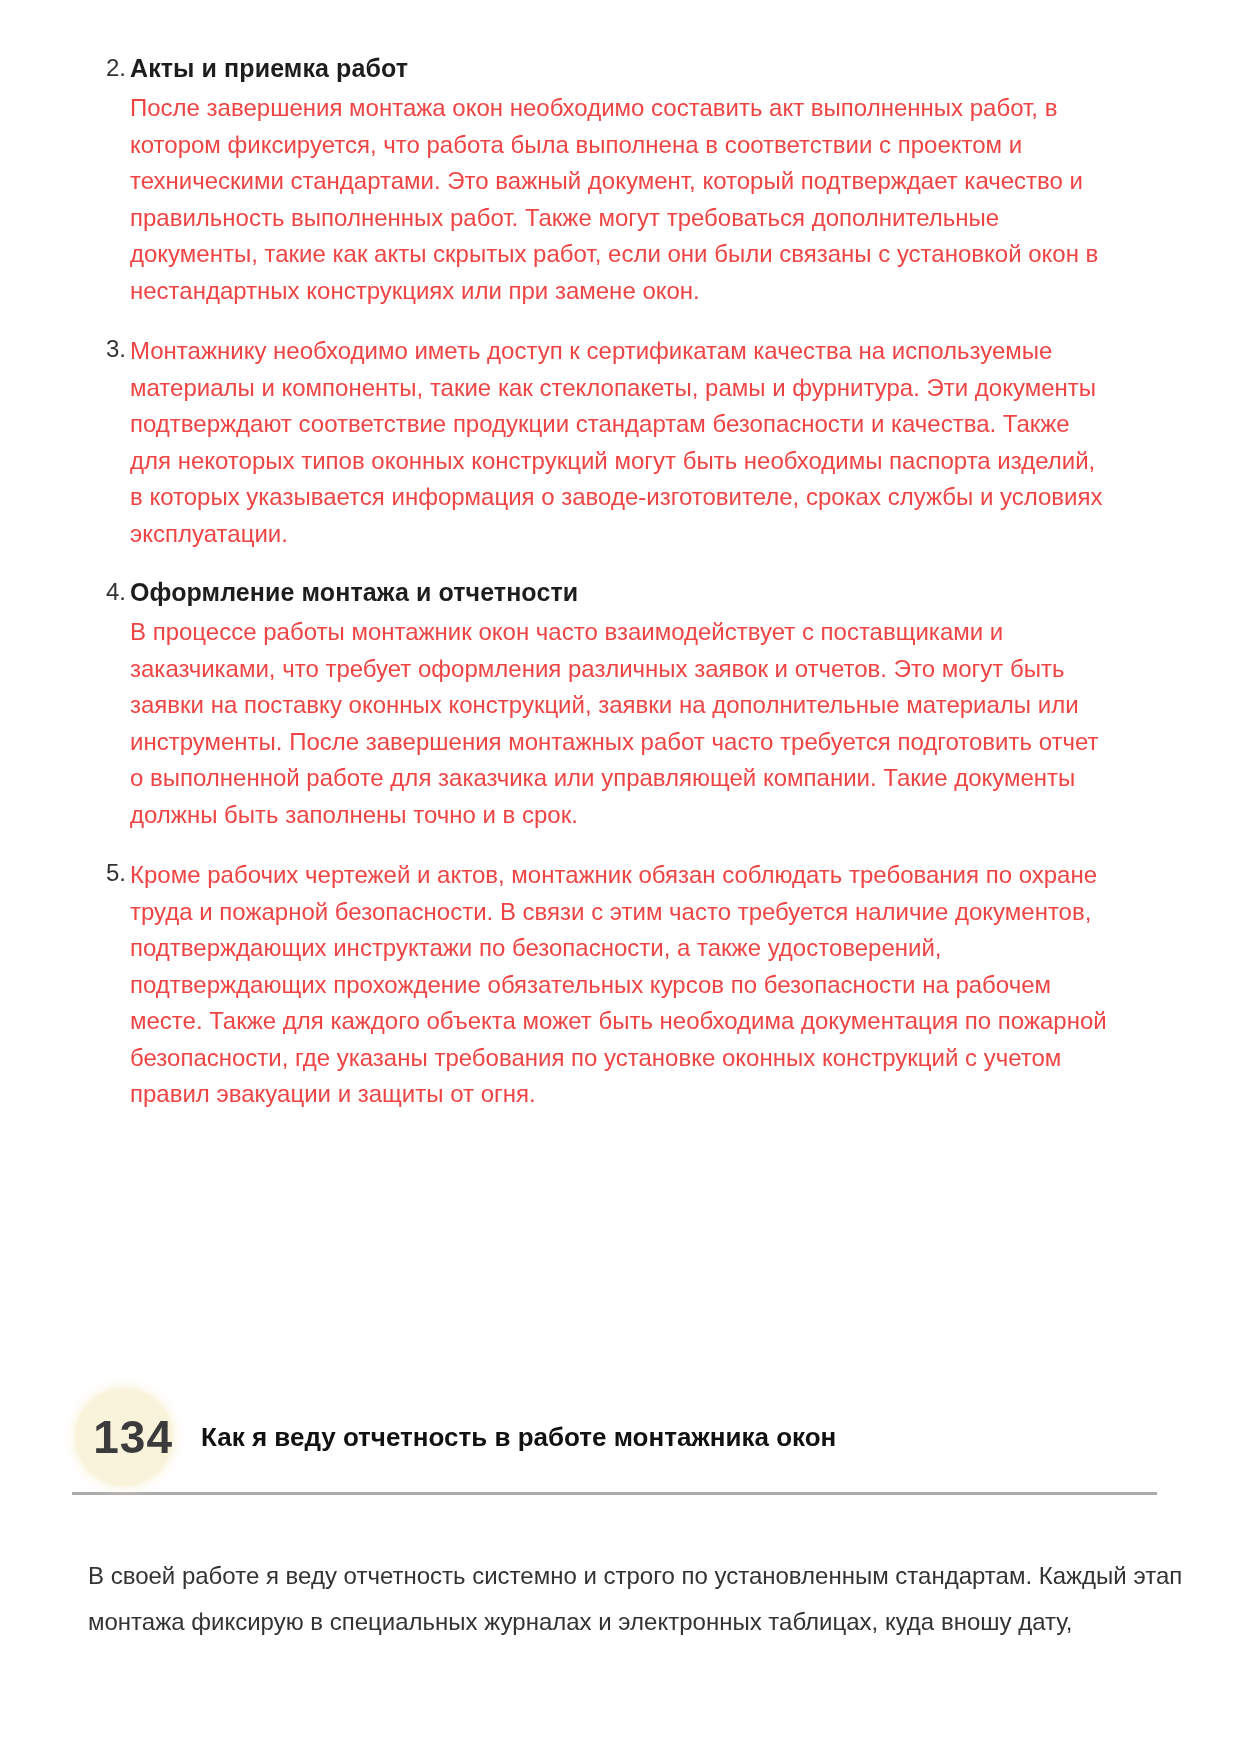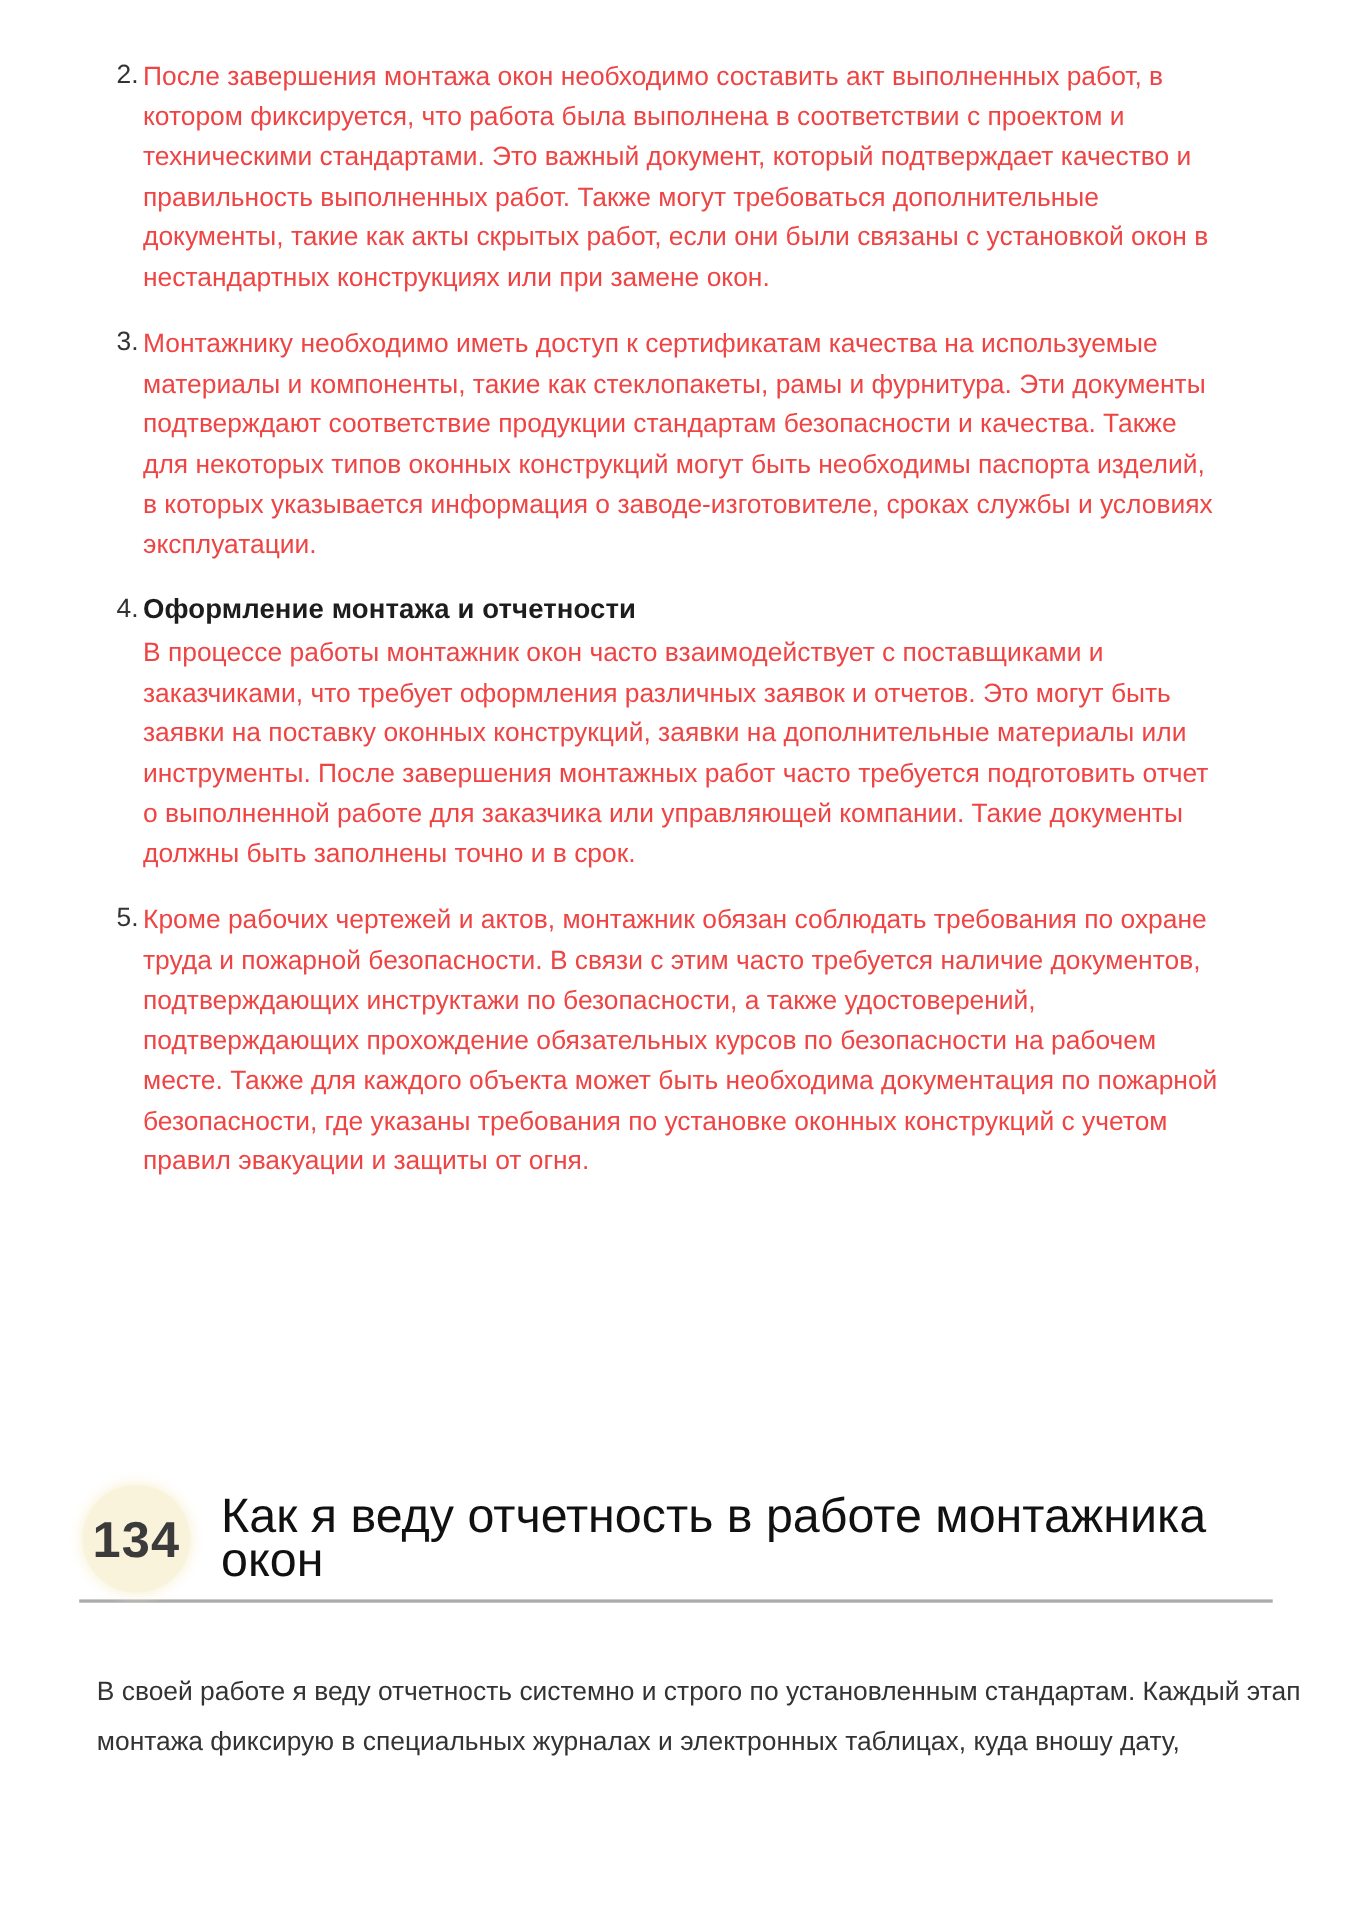--- a/index.html
+++ b/index.html
@@ -59,33 +59,33 @@
   .chapter-badge {
     flex: 0 0 auto;
     width: 98px;
     height: 98px;
     margin-left: 3px;
     border-radius: 50%;
     background: #faf3dc;
     box-shadow: 0 0 10px 3px rgba(250, 243, 220, 0.9);
     display: flex;
     align-items: center;
-    justify-content: center;
+    justify-content: flex-end;
   }
   .chapter-number {
     font-size: 46px;
     font-weight: 700;
     color: #3b3b3b;
     letter-spacing: 1px;
   }
   .chapter-title {
     margin: 0 0 0 28px;
-    font-size: 44px;
+    font-size: 26px;
     line-height: 40px;
-    font-weight: 400;
+    font-weight: 700;
     color: #111111;
   }
   .divider {
     border: none;
     height: 3px;
     background: #ababab;
     margin: 6px 0 0 0;
   }
   .intro-paragraph {
     margin: 58px -35px 0 16px;
@@ -96,20 +96,21 @@
 </style>
 </head>
 <body>
 
 <div class="page">
 
   <ol class="numbered-list">
 
     <li class="list-item">
       <span class="item-number">2.</span>
+      <h3 class="item-title">Акты и приемка работ</h3>
       <p class="item-body">После завершения монтажа окон необходимо составить акт выполненных работ, в котором фиксируется, что работа была выполнена в соответствии с проектом и техническими стандартами. Это важный документ, который подтверждает качество и правильность выполненных работ. Также могут требоваться дополнительные документы, такие как акты скрытых работ, если они были связаны с установкой окон в нестандартных конструкциях или при замене окон.</p>
     </li>
 
     <li class="list-item">
       <span class="item-number">3.</span>
       <p class="item-body">Монтажнику необходимо иметь доступ к сертификатам качества на используемые материалы и компоненты, такие как стеклопакеты, рамы и фурнитура. Эти документы подтверждают соответствие продукции стандартам безопасности и качества. Также для некоторых типов оконных конструкций могут быть необходимы паспорта изделий, в которых указывается информация о заводе-изготовителе, сроках службы и условиях эксплуатации.</p>
     </li>
 
     <li class="list-item">
       <span class="item-number">4.</span>

